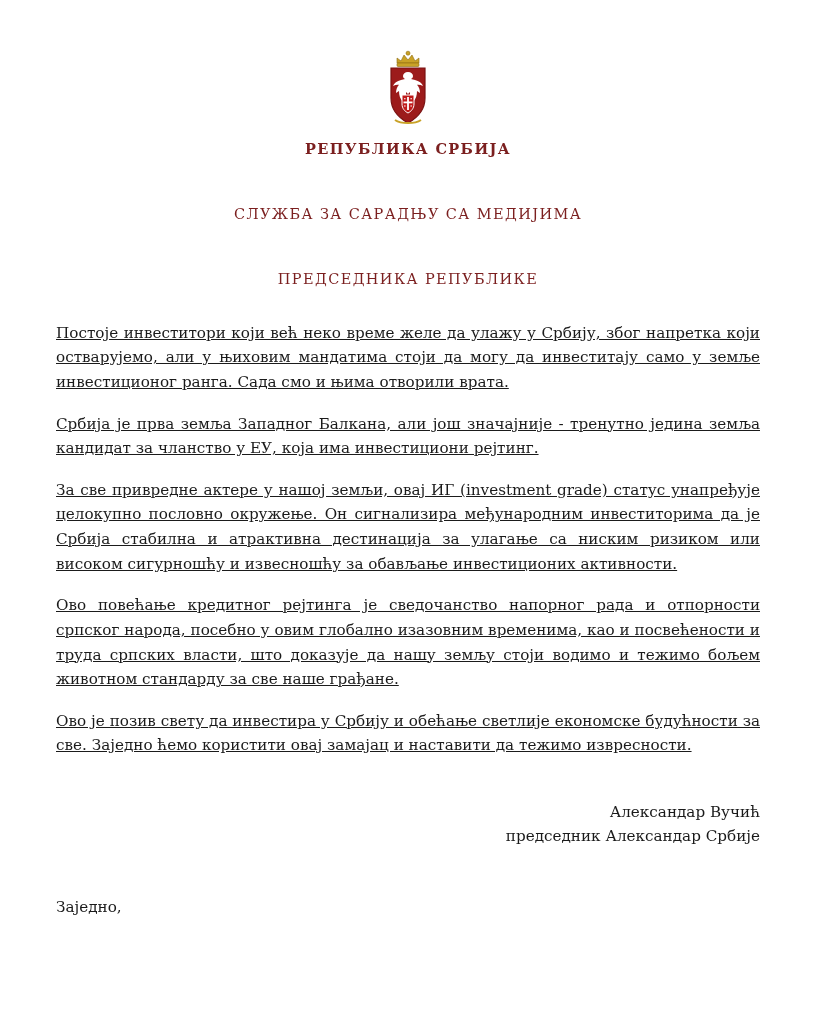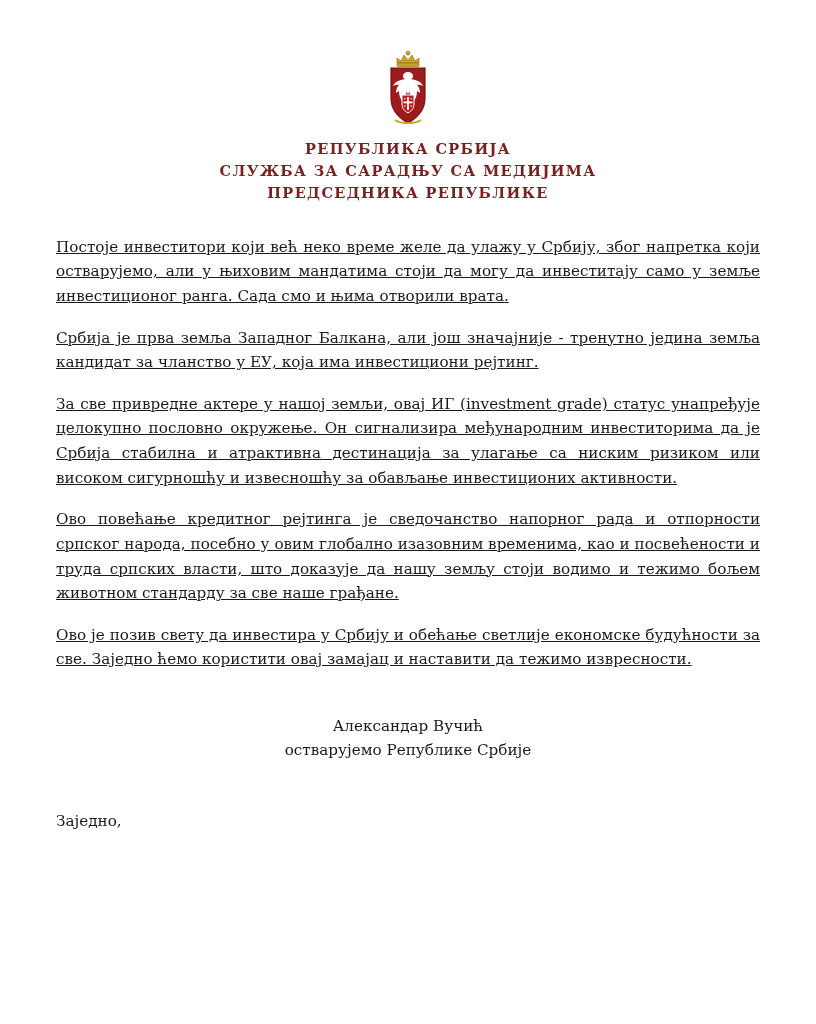--- a/index.html
+++ b/index.html
@@ -42,23 +42,24 @@
   }
   .letterhead .line1 {
     font-size: 14.5px;
     font-weight: bold;
     letter-spacing: 1.4px;
     line-height: 1.5;
   }
   .letterhead .line2,
   .letterhead .line3 {
     font-size: 14.5px;
-    font-weight: bold;
+    font-weight: normal;
     letter-spacing: 1.4px;
     line-height: 1.55;
+    margin-top: 43px;
   }
 
   .body-text {
     margin-top: 30px;
     font-size: 15.2px;
     line-height: 1.62;
     text-align: justify;
     color: #1b1b1b;
     text-decoration: underline;
   }
@@ -66,21 +67,21 @@
     margin: 0 0 17px 0;
     text-align: justify;
     text-justify: inter-word;
   }
   .para:last-child { margin-bottom: 0; }
 
   .signature {
     margin-top: 42px;
     font-size: 15.2px;
     line-height: 1.6;
-    text-align: center;
+    text-align: right;
   }
   .signature div { white-space: nowrap; }
 
   .place-date {
     margin-top: 46px;
     font-size: 15.2px;
     line-height: 1.6;
     text-align: left;
   }
   .place-date div { white-space: nowrap; }
@@ -127,20 +128,20 @@
   <div class="body-text">
     <p class="para">Постоје инвеститори који већ неко време желе да улажу у Србију, због напретка који остварујемо, али у њиховим мандатима стоји да могу да инвеститају само у земље инвестиционог ранга. Сада смо и њима отворили врата.</p>
     <p class="para">Србија је прва земља Западног Балкана, али још значајније - тренутно једина земља кандидат за чланство у ЕУ, која има инвестициони рејтинг.</p>
     <p class="para">За све привредне актере у нашој земљи, овај ИГ (investment grade) статус унапређује целокупно пословно окружење. Он сигнализира међународним инвеститорима да је Србија стабилна и атрактивна дестинација за улагање са ниским ризиком или високом сигурношћу и извесношћу за обављање инвестиционих активности.</p>
     <p class="para">Ово повећање кредитног рејтинга је сведочанство напорног рада и отпорности српског народа, посебно у овим глобално изазовним временима, као и посвећености и труда српских власти, што доказује да нашу земљу стоји водимо и тежимо бољем животном стандарду за све наше грађане.</p>
     <p class="para">Ово је позив свету да инвестира у Србију и обећање светлије економске будућности за све. Заједно ћемо користити овај замајац и наставити да тежимо извреcности.</p>
   </div>
 
   <div class="signature">
     <div>Александар Вучић</div>
-    <div>остварујемо Републике Србије</div>
+    <div>председник Александар Србије</div>
   </div>
 
   <div class="place-date">
     <div>Заједно,</div>
   </div>
 
 </div>
 
 </body></html>

